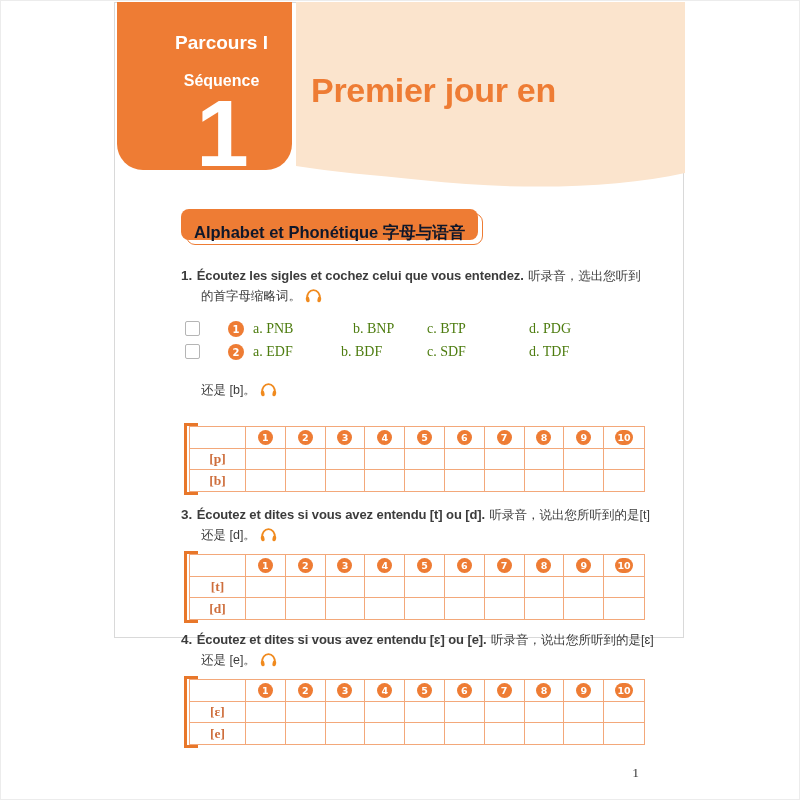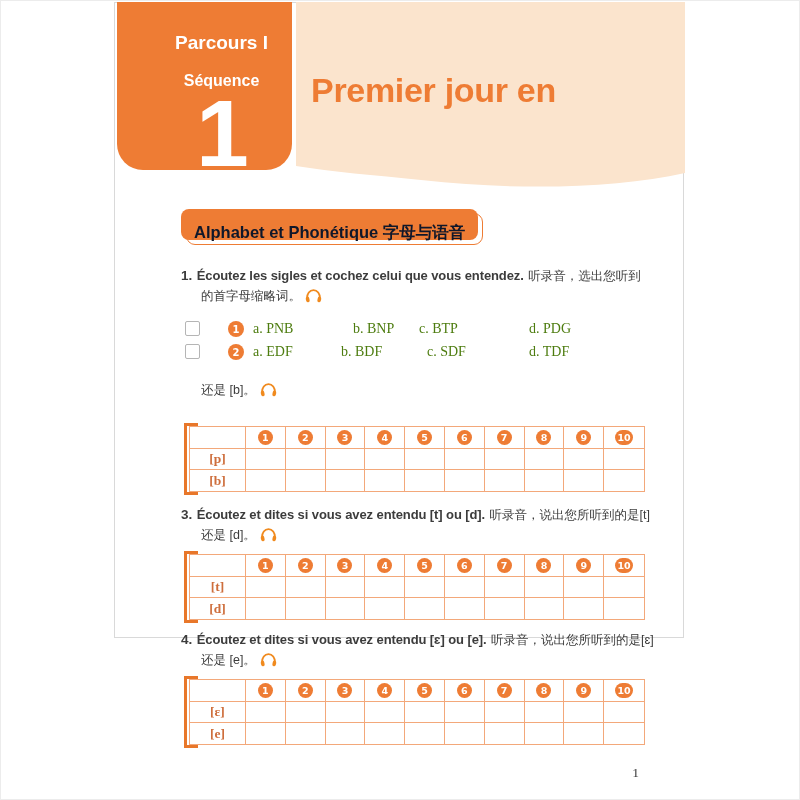--- a/index.html
+++ b/index.html
@@ -108,21 +108,21 @@
           <rect x="16.2" y="11.2" width="4.6" height="7" rx="2.2" fill="#F08A1E" transform="rotate(12 18.5 14.7)"></rect>
         </svg>
     </div>
   </div>
   <div id="option-rows">
       <div class="optrow" style="top: 318px;">
         <div class="cbx"></div>
         <span class="numcircle" style="left: 43px;">1</span>
         <span class="opt" style="left: 68px;">a. PNB</span>
         <span class="opt" style="left: 156px; margin-left: 12px;">b. BNP</span>
-        <span class="opt" style="left: 234px;">c. BTP</span>
+        <span class="opt" style="left: 242px;">c. BTP</span>
         <span class="opt" style="left: 344px;">d. PDG</span>
       </div>
       <div class="optrow" style="top: 341px;">
         <div class="cbx"></div>
         <span class="numcircle" style="left: 43px;">2</span>
         <span class="opt" style="left: 68px;">a. EDF</span>
         <span class="opt" style="left: 156px;">b. BDF</span>
         <span class="opt" style="left: 242px;">c. SDF</span>
         <span class="opt" style="left: 344px;">d. TDF</span>
       </div>

